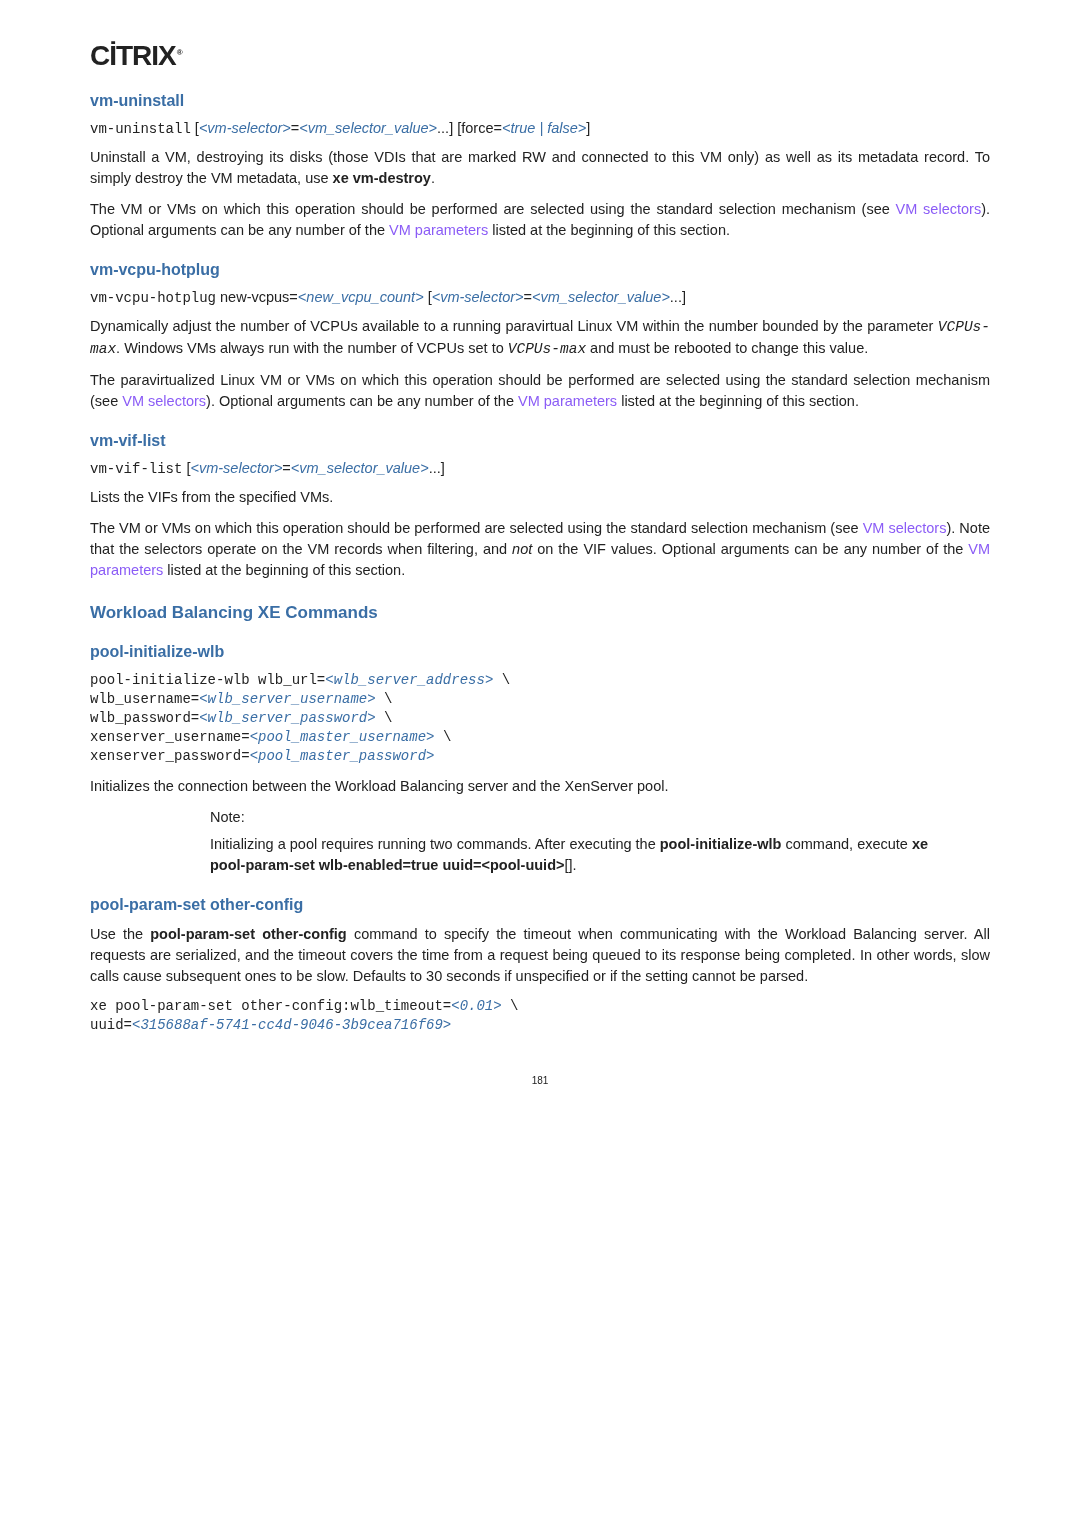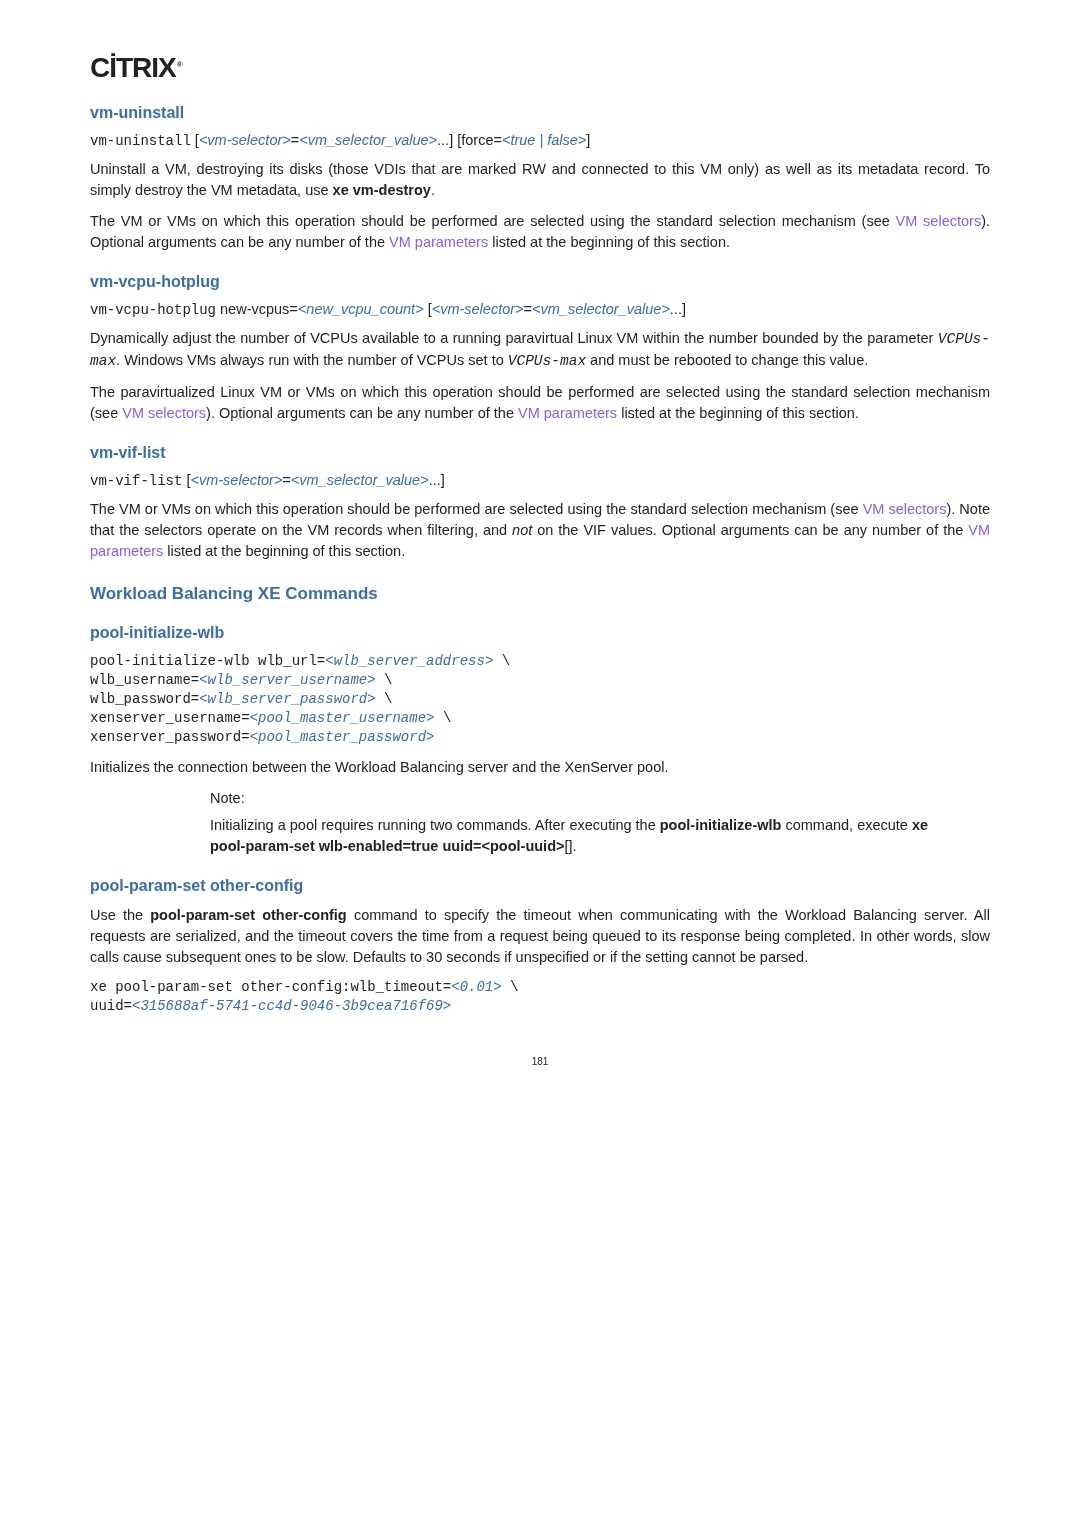--- a/index.html
+++ b/index.html
@@ -4,21 +4,21 @@
   <style>
     body {
       margin: 0;
       padding: 0;
       font-family: "Segoe UI", Arial, sans-serif;
       background: #fff;
       color: #222;
     }
     .page {
       width: 1080px;
-      margin: 12px auto;
+      margin: 0 auto;
       padding: 40px 90px 30px 90px;
       box-sizing: border-box;
     }
     .logo {
       font-family: Arial, sans-serif;
       font-weight: bold;
       font-size: 28px;
       color: #222;
       letter-spacing: -1px;
       margin-bottom: 18px;
@@ -131,20 +131,21 @@
   <p>
     <span>The paravirtualized Linux VM or VMs on which this operation should be performed are selected using the standard selection mechanism (see </span><span class="reg-blue">VM selectors</span><span>). Optional arguments can be any number of the </span><span class="reg-blue">VM parameters</span><span> listed at the beginning of this section.</span>
   </p>
 
   <h3 class="cmd-heading">vm-vif-list</h3>
 
   <div class="syntax-line">
     <span class="mono">vm-vif-list</span><span> [</span><span class="italic-blue">&lt;vm-selector&gt;</span><span>=</span><span class="italic-blue">&lt;vm_selector_value&gt;</span><span>...]</span>
   </div>
 
+  <p>Lists the VIFs from the specified VMs.</p>
 
   <p>
     <span>The VM or VMs on which this operation should be performed are selected using the standard selection mechanism (see </span><span class="reg-blue">VM selectors</span><span>). Note that the selectors operate on the VM records when filtering, and </span><span class="italic">not</span><span> on the VIF values. Optional arguments can be any number of the </span><span class="reg-blue">VM parameters</span><span> listed at the beginning of this section.</span>
   </p>
 
   <h2 class="section-heading">Workload Balancing XE Commands</h2>
 
 
   <h3 class="cmd-heading">pool-initialize-wlb</h3>
 

